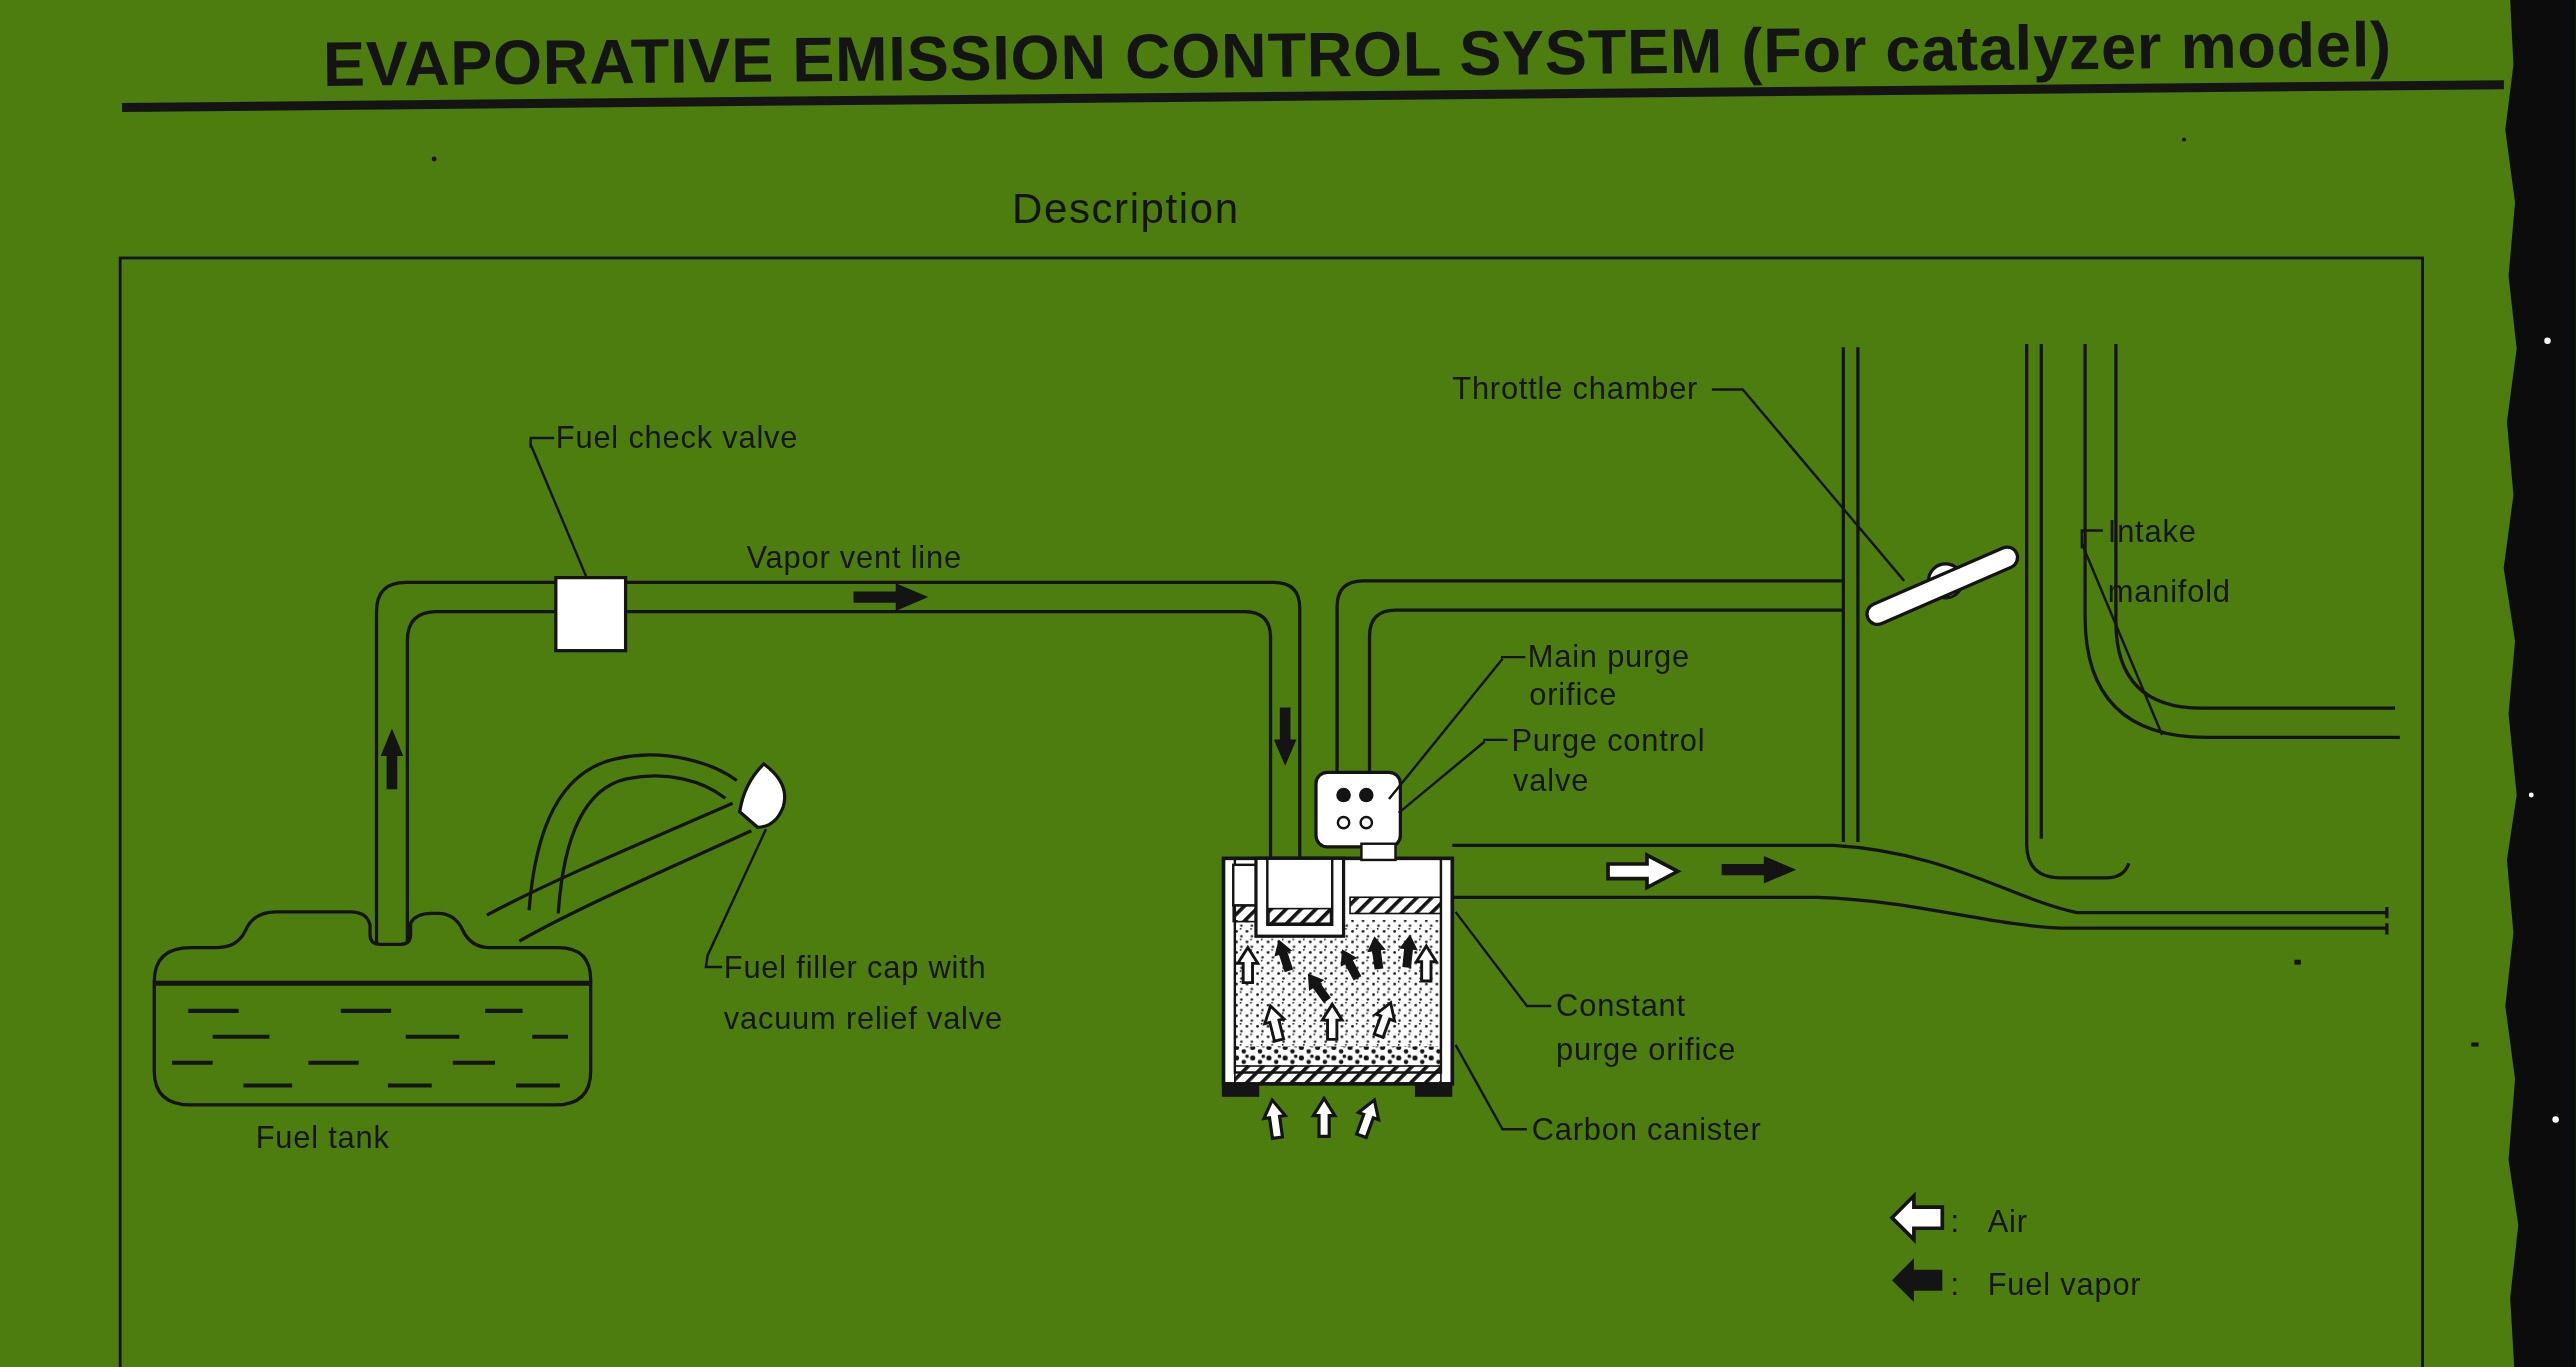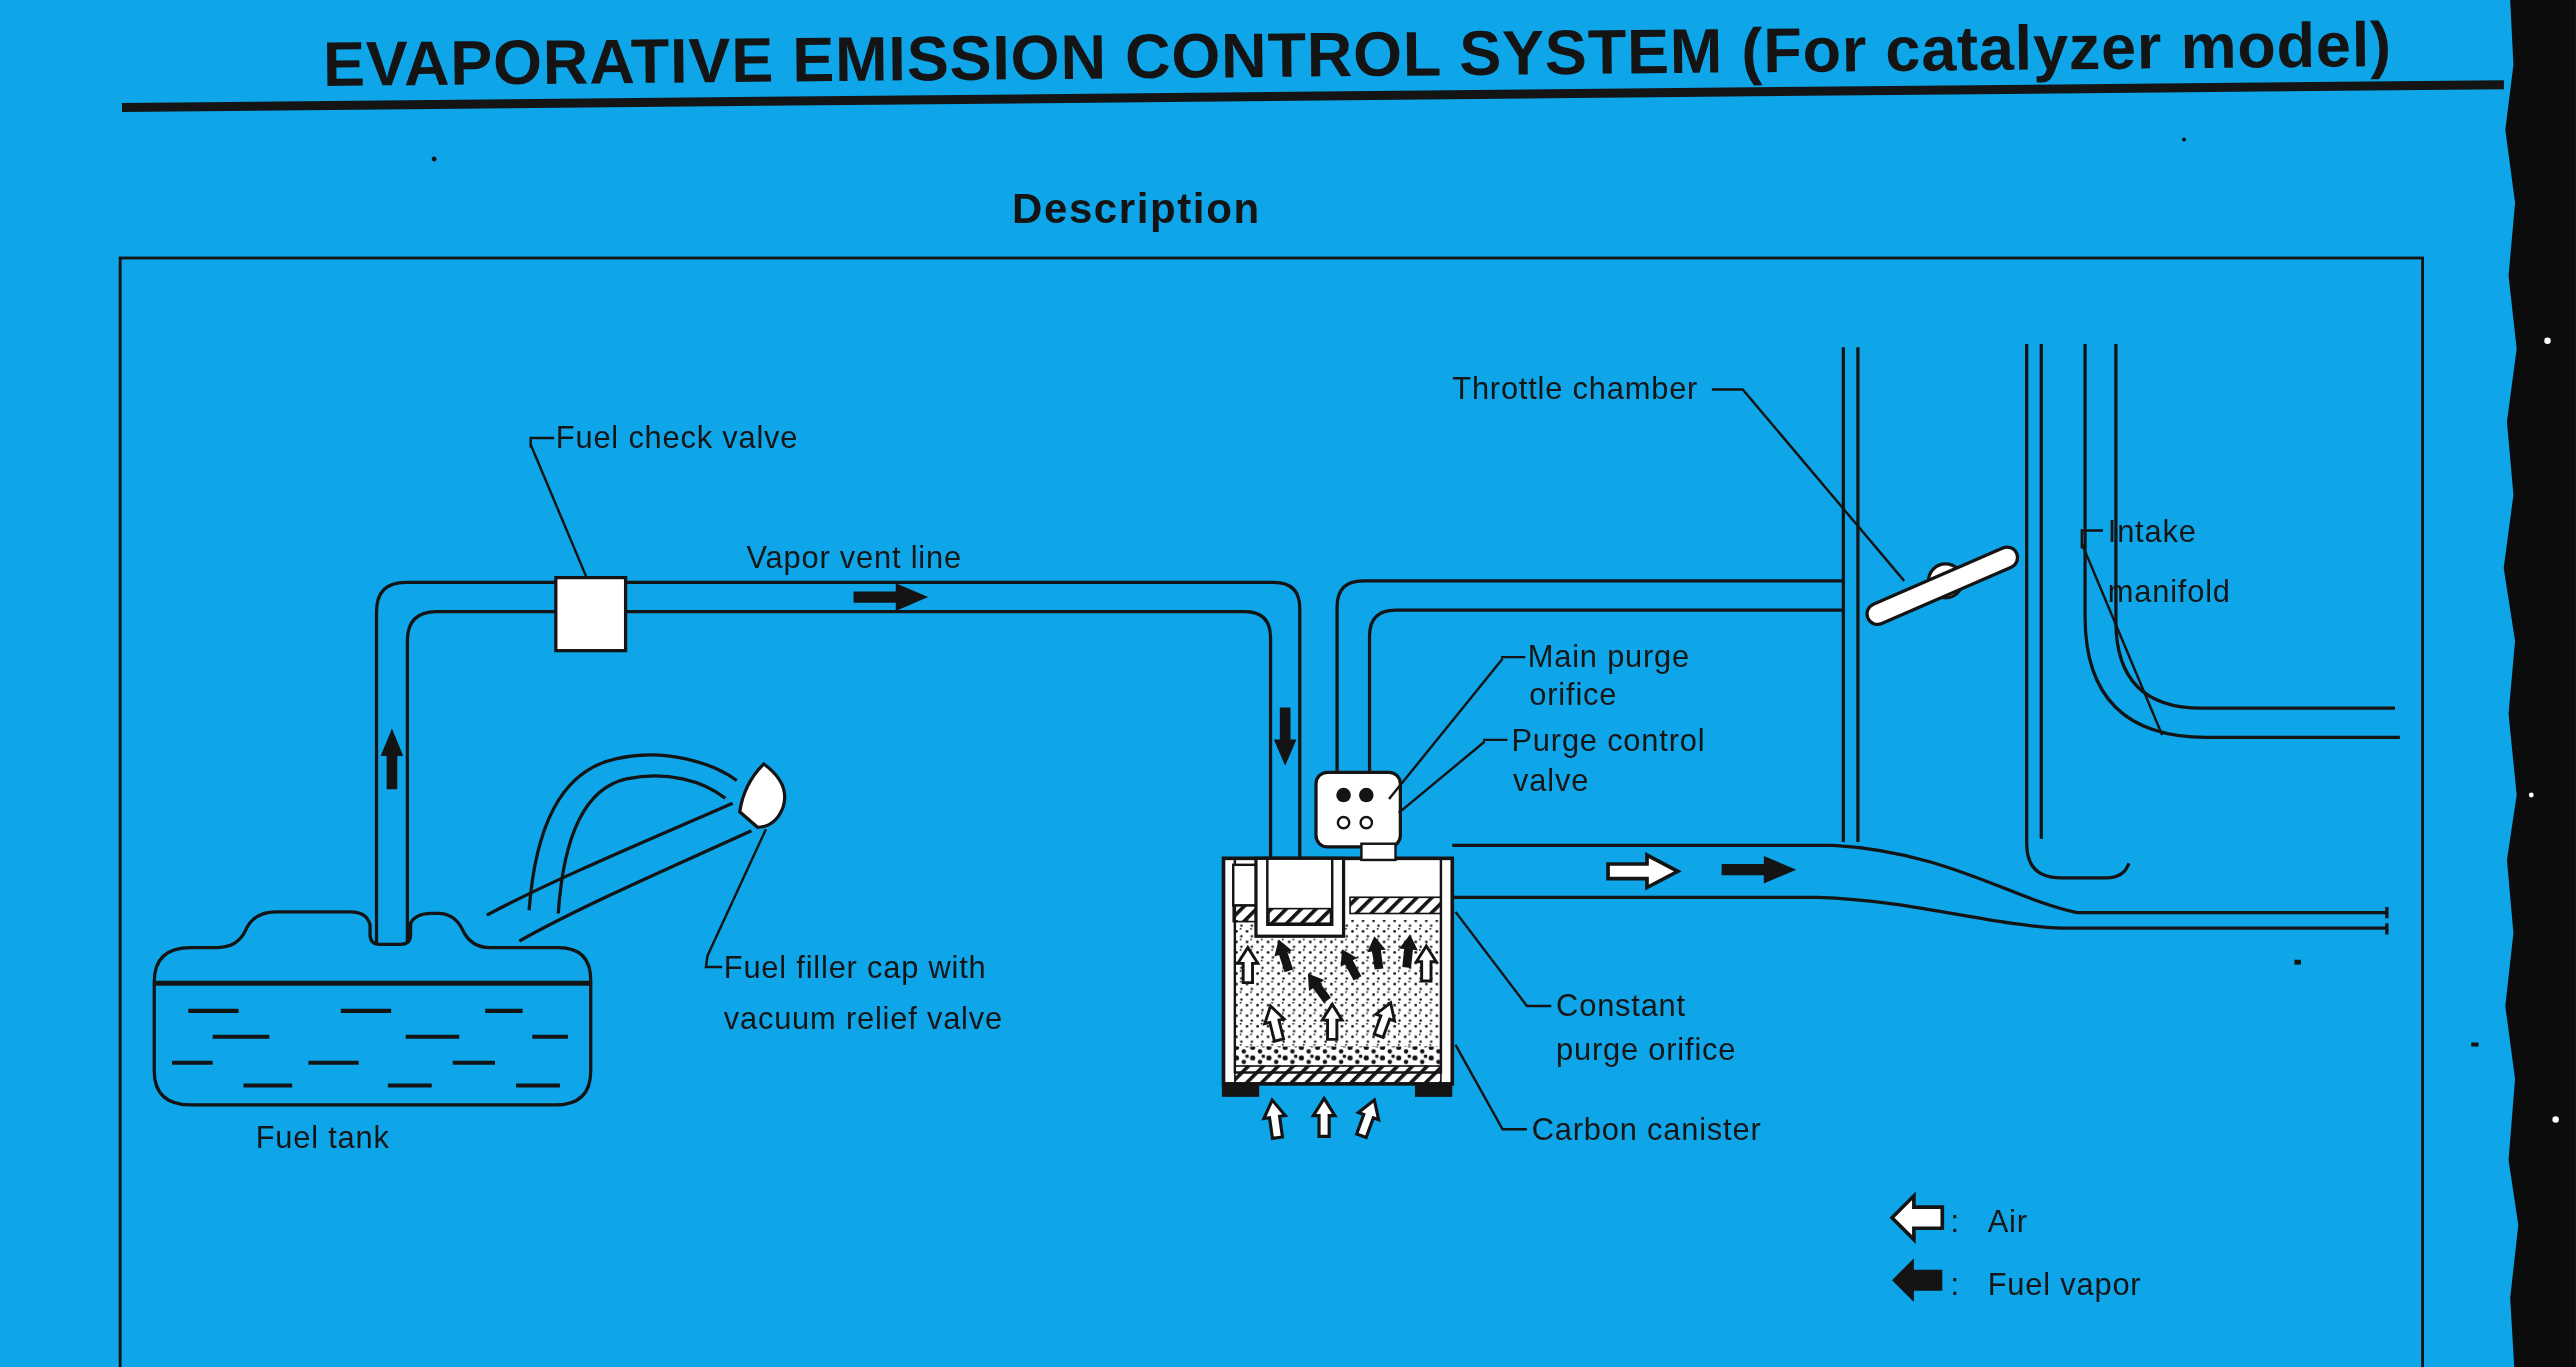--- a/index.html
+++ b/index.html
@@ -1,23 +1,23 @@
 <!DOCTYPE html>
 <html style="font-size:13px"><head>
 <meta charset="utf-8">
 <style>
   html,body{margin:0;padding:0;background:#e8e8e8;}
-  #page{position:relative;width:2576px;height:1367px;background:#0ea5e9;overflow:hidden;
+  #page{position:relative;width:2576px;height:1367px;background:#4d7c0f;overflow:hidden;
         font-family:"Liberation Sans", sans-serif;color:#141414;}
   .title{position:absolute;left:323px;top:27.6px;font-size:63px;font-weight:bold;
          letter-spacing:0.8px;white-space:nowrap;transform:rotate(-0.55deg);
          transform-origin:left center;}
   .title-rule{position:absolute;left:122px;top:103px;width:2382px;height:9px;background:#141414;
          transform:rotate(-0.55deg);transform-origin:left center;}
-  .section-heading{position:absolute;left:1012px;top:185px;font-size:42px;font-weight:bold;
+  .section-heading{position:absolute;left:1012px;top:185px;font-size:42px;font-weight:normal;
          letter-spacing:1.6px;white-space:nowrap;}
   svg text{font-family:"Liberation Sans", sans-serif;font-size:38px;fill:#161616;letter-spacing:1px;}
   svg .ink{stroke:#141414;fill:none;}
   svg .w4{stroke-width:4px;} svg .w3{stroke-width:3px;}
   svg .fillw{fill:#ffffff;}
 </style>
 </head>
 <body>
 
 <div id="page">

